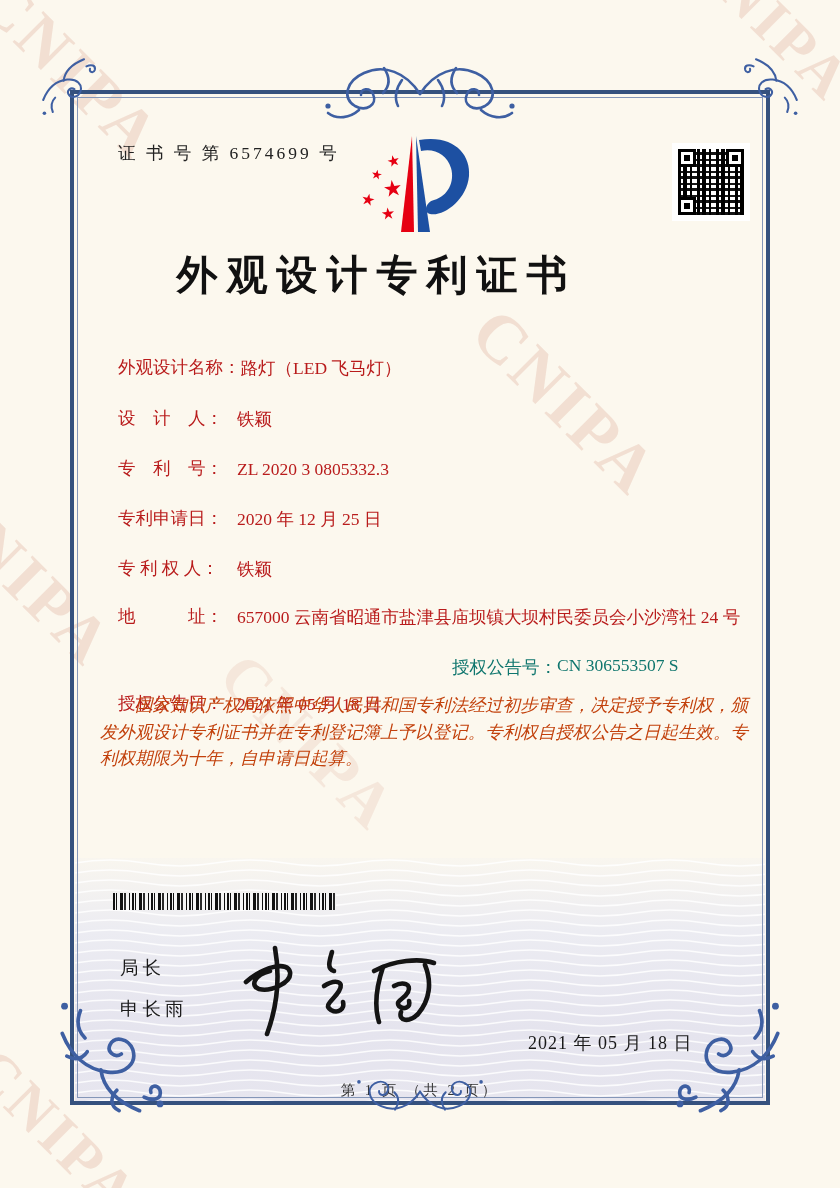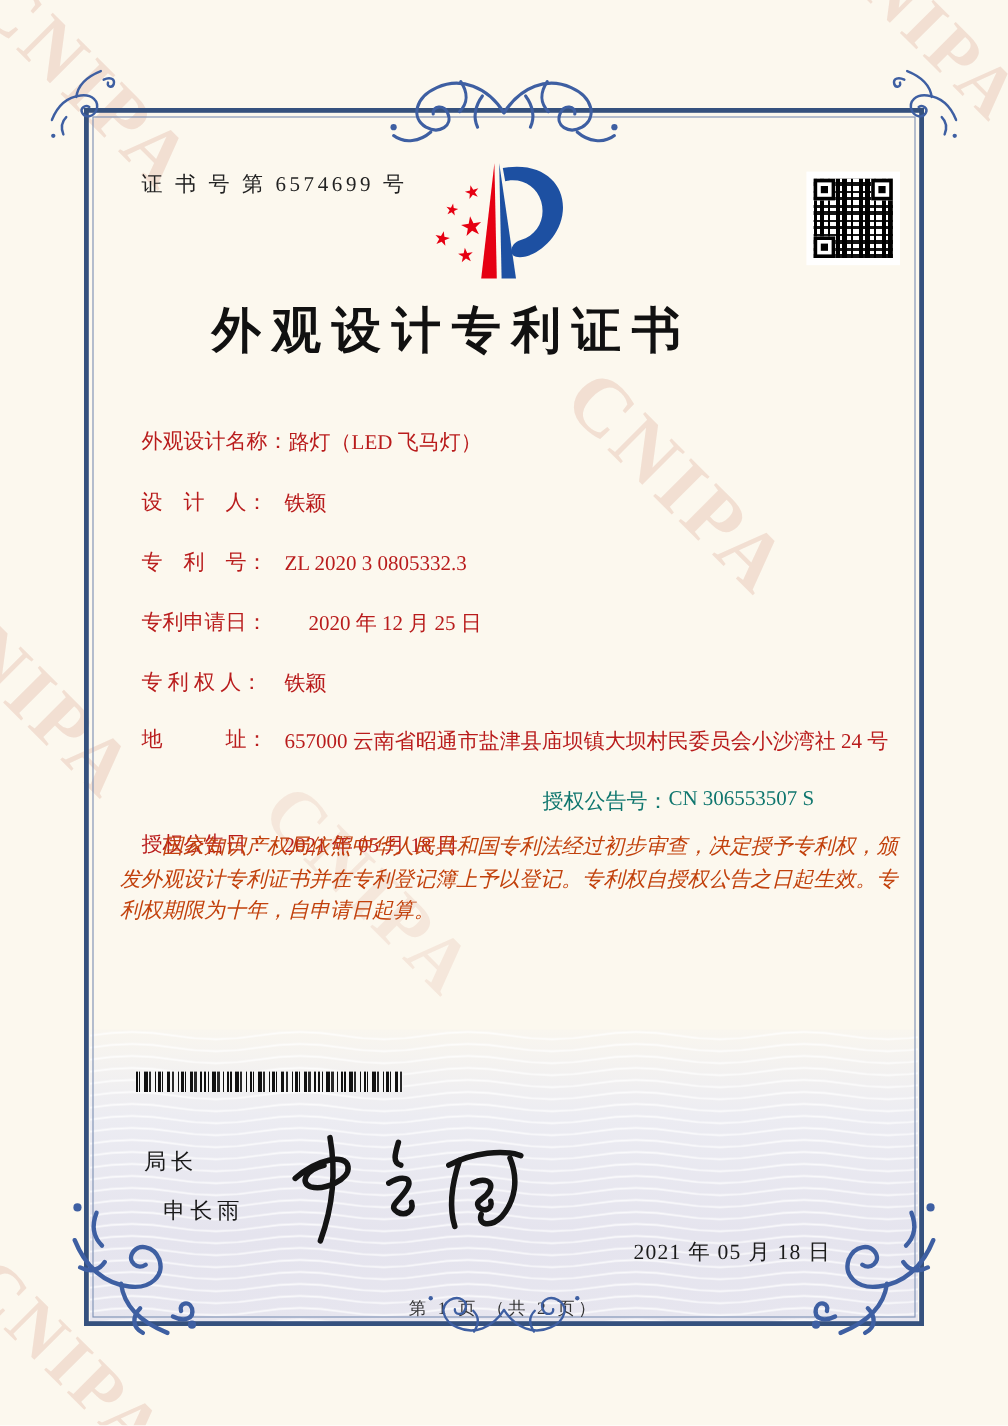--- a/index.html
+++ b/index.html
@@ -68,21 +68,21 @@
   }
   .paras p { text-indent:2em; text-align:justify; }
   .barcode {
     position:absolute; left:113px; top:893px; width:223px; height:17px;
     background:repeating-linear-gradient(90deg,
       #101010 0 2px, #f5f5f5 2px 3px, #101010 3px 4px, #f5f5f5 4px 7px,
       #101010 7px 10px, #f5f5f5 10px 11px, #2a2a2a 11px 13px, #f5f5f5 13px 16px,
       #101010 16px 17px, #f5f5f5 17px 19px);
   }
   .signer-title { position:absolute; left:120px; top:955px; font-size:18.5px; color:#1a1a1a; letter-spacing:4px; }
-  .signer-name  { position:absolute; left:136px; top:996px; font-size:18.5px; color:#1a1a1a; letter-spacing:4px; }
+  .signer-name  { position:absolute; left:120px; top:996px; font-size:18.5px; color:#1a1a1a; letter-spacing:4px; }
   .signature { position:absolute; left:228px; top:938px; width:220px; height:100px; }
   .issue-date { position:absolute; left:528px; top:1031px; font-size:18px; color:#1a1a1a; letter-spacing:1px; }
   .page-info { position:absolute; left:70px; top:1081px; width:700px; text-align:center; font-size:14.5px; letter-spacing:3px; color:#333; }
   .footer-note { position:absolute; left:0; top:1128px; width:840px; text-align:center; font-size:15.5px; color:#333; font-style:italic; letter-spacing:2px; }
   .orn { position:absolute; z-index:4; }
 </style>
 </head>
 <body>
 
 <div class="page">
@@ -217,21 +217,21 @@
       <span class="val">路灯（LED 飞马灯）</span>
     </div>
     <div class="frow" style="top:406px;">
       <span class="lbl">设　计　人：</span>
       <span class="val">铁颖</span>
     </div>
     <div class="frow" style="top:456px;">
       <span class="lbl">专　利　号：</span>
       <span class="val">ZL 2020 3 0805332.3</span>
     </div>
-    <div class="frow" style="top:506px;gap:20px;">
+    <div class="frow" style="top:506px;">
       <span class="lbl">专利申请日：</span>
       <span class="val">2020 年 12 月 25 日</span>
     </div>
     <div class="frow" style="top:556px;">
       <span class="lbl">专 利 权 人：</span>
       <span class="val">铁颖</span>
     </div>
     <div class="frow" style="top:604px;">
       <span class="lbl">地　　　址：</span>
       <span class="val">657000 云南省昭通市盐津县庙坝镇大坝村民委员会小沙湾社 24 号</span>

